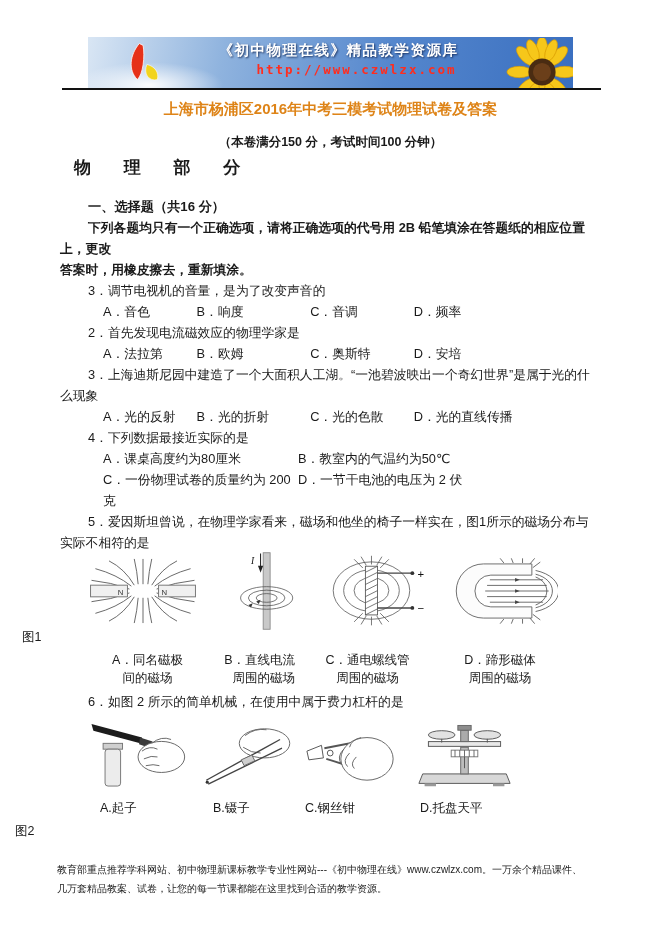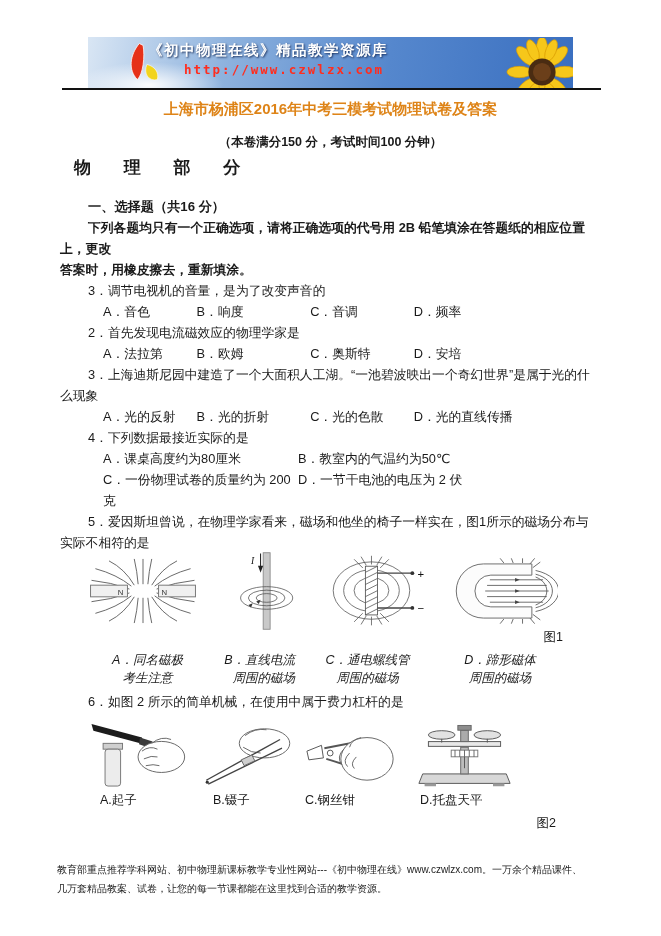--- a/index.html
+++ b/index.html
@@ -4,21 +4,21 @@
 <style>
   html,body{margin:0;padding:0;background:#fff;}
   .page{position:relative;width:661px;height:936px;background:#fff;overflow:hidden;
         font-family:"Liberation Sans","DejaVu Sans",sans-serif;color:#1a1a1a;}
 
   
   .banner{position:absolute;left:88px;top:37px;width:485px;height:51px;overflow:hidden;
           background:linear-gradient(100deg,#d9e6f4 0%,#8fb3de 28%,#5587cd 62%,#3a6fc0 100%);}
   .banner::after{content:'';position:absolute;left:-14px;bottom:-20px;width:150px;height:46px;
           background:radial-gradient(ellipse at center,rgba(255,255,255,.95),rgba(255,255,255,0) 70%);}
-  .banner-text{position:absolute;left:60px;right:44px;top:4px;z-index:2;}
+  .banner-text{position:absolute;left:60px;right:44px;top:4px;text-align:center;z-index:2;}
   .banner-title{font-size:14.5px;font-weight:bold;color:#ffffff;letter-spacing:1.5px;
           text-shadow:1px 1px 2px rgba(15,35,80,.85);}
   .banner-url{margin-top:2px;font-size:12.5px;font-weight:bold;color:#ff2d1e;letter-spacing:2px;
           font-family:"DejaVu Sans Mono",monospace;padding-left:36px;}
   .logo{position:absolute;left:38px;top:4px;width:38px;height:43px;z-index:3;}
   .sunflower{position:absolute;right:-6px;bottom:-18px;width:74px;height:68px;z-index:3;}
   .rule{position:absolute;left:62px;top:88px;width:539px;height:2px;background:#121212;}
 
   
   .content{position:absolute;left:60px;top:90px;width:541px;font-size:12.8px;line-height:21px;}
@@ -35,32 +35,32 @@
   .stem{margin-top:0;text-indent:28px;}
   .optrow{padding-left:43px;white-space:nowrap;}
   .optrow span{display:inline-block;}
   .optrow .c1{width:90px;} .optrow .c2{width:110px;} .optrow .c3{width:100px;}
   .optgrid{padding-left:43px;display:grid;grid-template-columns:195px 1fr;line-height:21px;}
 
   
   .fig1-row{display:flex;align-items:center;height:68px;margin-top:4px;padding-left:28px;}
   .fig1-row svg{flex:none;}
   .d-a{margin-right:28px;} .d-b{margin-right:12px;} .d-c{margin-right:18px;}
-  .fig-label{text-align:right;font-size:12.5px;margin-top:2px;}
+  .fig-label{text-align:left;font-size:12.5px;margin-top:2px;}
   .fig1-label{transform:translateX(-38px);}
   .fig2-label{transform:translateX(-45px);}
   .fig1-caps{display:flex;padding-left:40px;margin-top:3px;text-align:center;
-             font-size:12.5px;line-height:18px;font-style:italic;}
+             font-size:12.5px;line-height:18px;}
   .fig1-caps .cap{flex:none;}
   .cp1{width:95px;margin-right:5px;} .cp2{width:95px;margin-right:10px;text-align:right;}
   .cp3{width:125px;margin-right:15px;} .cp4{width:110px;}
   .fig2-row{display:flex;align-items:flex-end;margin-top:8px;padding-left:30px;height:68px;}
   .fig2-row svg{flex:none;}
   .t-a{margin-right:12px;} .t-b{margin-right:10px;} .t-c{margin-right:20px;}
-  .fig2-caps{display:flex;padding-left:40px;margin-top:2px;font-size:12.5px;}
+  .fig2-caps{display:flex;padding-left:40px;margin-top:10px;font-size:12.5px;}
   .fig2-caps span{flex:none;display:inline-block;}
   .tc1{width:113px;} .tc2{width:92px;} .tc3{width:115px;}
 
   
   .footer{position:absolute;left:57px;right:50px;top:860px;font-size:10px;
           line-height:19px;color:#222;}
 
   .sline{stroke:#555;stroke-width:.9;fill:none;}
   .sline2{stroke:#666;stroke-width:1;fill:none;}
 </style>
@@ -251,21 +251,21 @@
         <polygon points="74,21 79,23 74,25" fill="#444"></polygon>
         <polygon points="74,33 79,35 74,37" fill="#444"></polygon>
         <polygon points="74,45 79,47 74,49" fill="#444"></polygon>
       </svg>
     </div>
     <div class="fig-label fig1-label">图1</div>
 
     <div class="fig1-caps">
       <div class="cap cp1">
         <div>A．同名磁极</div>
-        <div>考生注意</div>
+        <div>间的磁场</div>
       </div>
       <div class="cap cp2">
         <div>B．直线电流</div>
         <div>周围的磁场</div>
       </div>
       <div class="cap cp3">
         <div>C．通电螺线管</div>
         <div>周围的磁场</div>
       </div>
       <div class="cap cp4">

